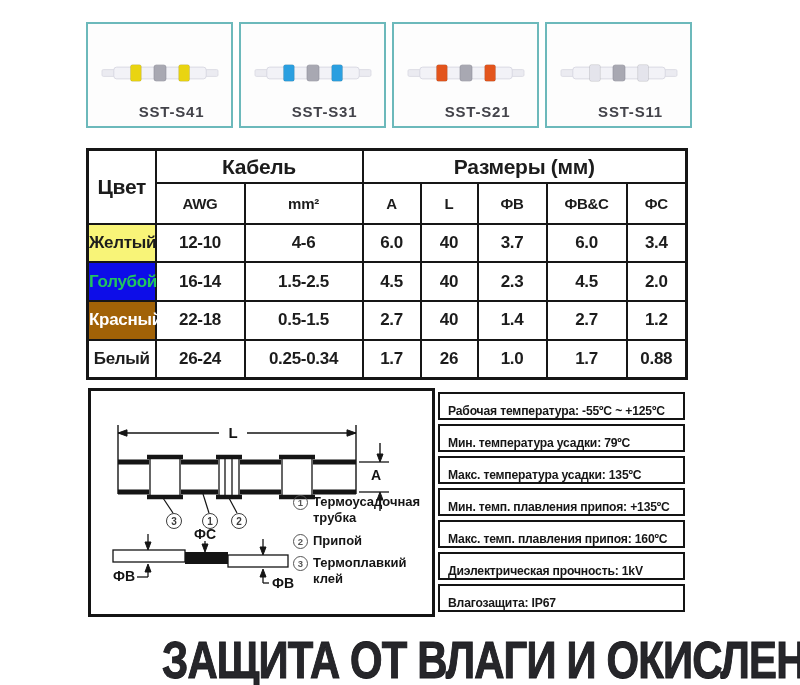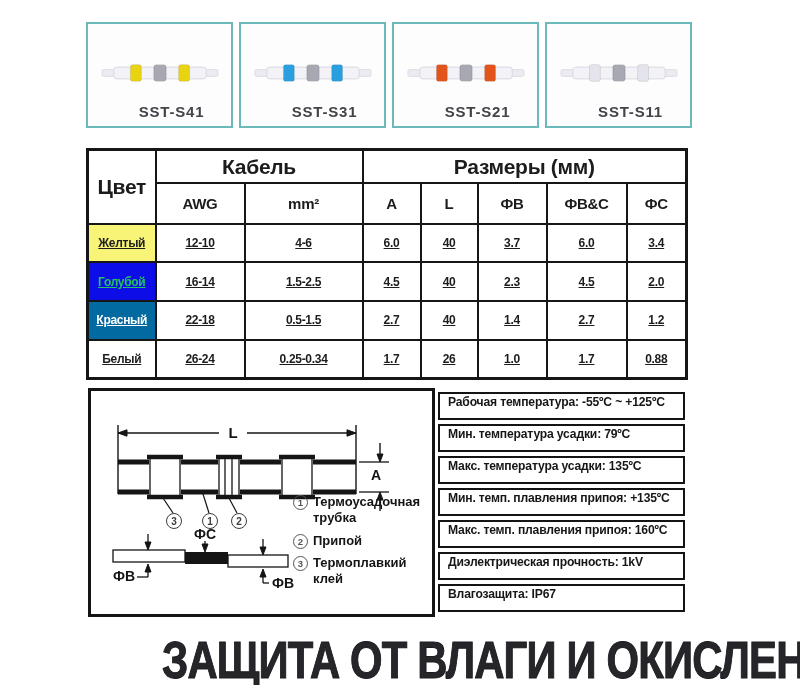--- a/index.html
+++ b/index.html
@@ -20,41 +20,41 @@
   
   table.spec { position:absolute; left:86px; top:148px; width:599px; height:232px;
                border-collapse:collapse; table-layout:fixed; letter-spacing:-0.3px; }
   table.spec th, table.spec td { border:2px solid #161616; text-align:center; vertical-align:middle;
                color:#1c1c1c; font-weight:bold; padding:0; }
   table.spec { border:3px solid #161616; }
   th.big { font-size:21px; }
   tr.subhead th { font-size:15px; height:40px;border-radius:10px; }
   tr.h1 { height:33px; }
   tr.datarow { height:38px; }
-  tr.datarow td { font-size:12px;text-decoration:underline; }
+  tr.datarow td { font-size:17px; }
   td.colorcell { font-size:15.5px; }
 
   
   .diagram { position:absolute; left:88px; top:388px; width:347px; height:229px;
              border:3px solid #141414; background:#fff; }
   .diagram svg.art { position:absolute; left:0; top:0; width:339px; height:223px; }
   .dlabel { position:absolute; font-weight:bold; color:#141414; font-size:14px; white-space:nowrap; }
   .dlabel.onwhite { background:#fff; padding:0 4px; text-align:center; }
   .co { position:absolute; width:16px; height:16px; border:1.5px solid #3c3c3c; border-radius:50%;
         background:#fff; color:#3c3c3c; font-size:10px; font-weight:bold;
         display:flex; align-items:center; justify-content:center; }
   .legend-item { position:absolute; left:202px; width:134px; display:flex; gap:5px; align-items:flex-start;
                  font-size:13px; font-weight:bold; color:#151515; line-height:1.25; }
   .legend-item .lc { flex:0 0 15px; width:15px; height:15px; border:1.5px solid #555; border-radius:50%;
                  color:#555; font-size:9.5px; display:flex; align-items:center; justify-content:center; margin-top:1px; }
 
   
   .speclist { position:absolute; left:438px; top:392px; width:247px; }
   .specitem { height:28px; border:2.5px solid #141414; margin-bottom:4px; background:#fff;
-              display:flex; align-items:flex-start; padding-left:8px; overflow:hidden; }
+              display:flex; align-items:flex-end; padding-left:8px; overflow:hidden; }
   .specitem span { white-space:nowrap; font-size:13.5px; font-weight:bold; color:#161616;
               letter-spacing:-0.2px; transform:scaleX(0.9); transform-origin:0 50%; }
 
   
   .footer-title { position:absolute; left:85px; top:631px; width:615px; text-align:center; }
   .footer-title span { display:inline-block; white-space:nowrap; font-size:51px; font-weight:bold;
               color:#26262a; letter-spacing:-1px; transform:scaleX(0.82); transform-origin:50% 50%;
               -webkit-text-stroke:1px #1b1b1f; }
 
   line, polygon, rect.lineart { stroke:#151515; }
@@ -151,21 +151,21 @@
       <td class="colorcell" style="background-color: rgb(13, 13, 232); color: #22c55e;">Голубой</td>
       <td>16-14</td>
       <td>1.5-2.5</td>
       <td>4.5</td>
       <td>40</td>
       <td>2.3</td>
       <td>4.5</td>
       <td>2.0</td>
     </tr>
     <tr class="datarow">
-      <td class="colorcell" style="background-color: #0369a1; color: rgb(255, 255, 255); margin-top: 15px;">Красный</td>
+      <td class="colorcell" style="background-color: #a16207; color: rgb(255, 255, 255); margin-top: 15px;">Красный</td>
       <td>22-18</td>
       <td>0.5-1.5</td>
       <td>2.7</td>
       <td>40</td>
       <td>1.4</td>
       <td>2.7</td>
       <td>1.2</td>
     </tr>
     <tr class="datarow">
       <td class="colorcell" style="background-color: rgb(255, 255, 255); color: rgb(29, 29, 29);">Белый</td>

